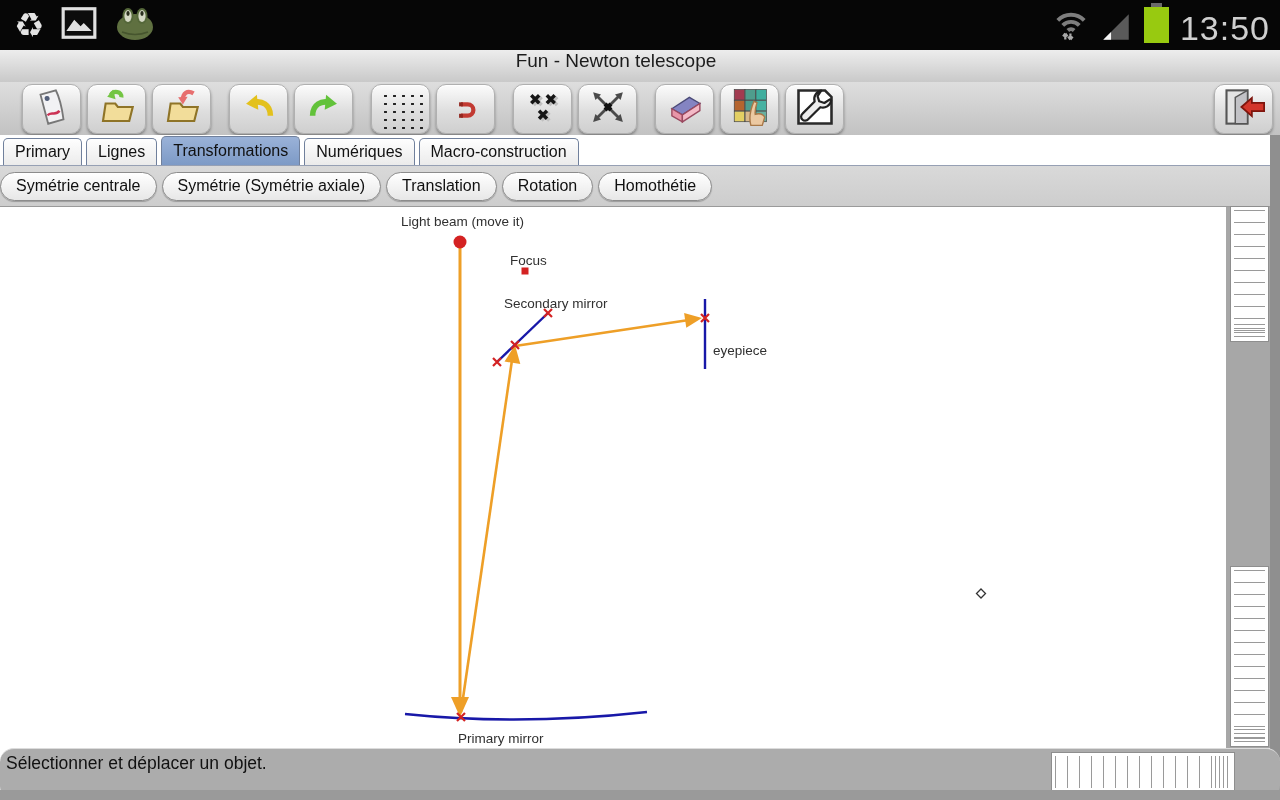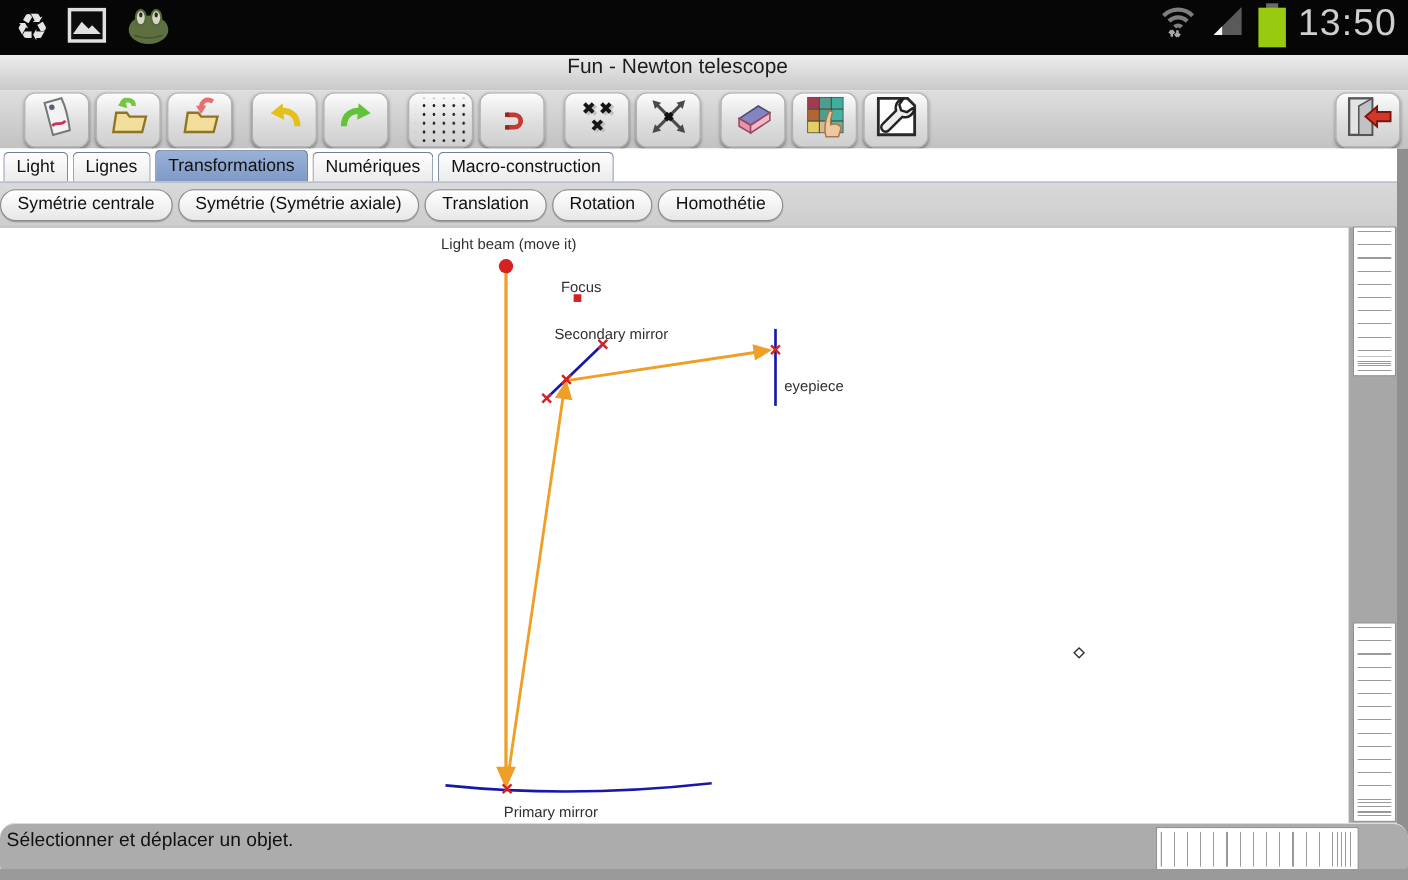--- a/index.html
+++ b/index.html
@@ -3,21 +3,21 @@
 <meta charset="utf-8">
 <style>
   html,body{margin:0;padding:0;width:1280px;height:800px;overflow:hidden;
     font-family:"Liberation Sans",sans-serif;background:#fff;}
   #root{position:relative;width:1280px;height:800px;}
 
   
   .android-bar{position:absolute;left:0;top:0;width:1280px;height:50px;background:#060606;
     display:flex;align-items:center;}
   .android-left{display:flex;align-items:center;gap:16px;padding-left:14px;}
-  .android-right{margin-left:auto;display:flex;align-items:flex-start;gap:10px;padding-right:10px;}
+  .android-right{margin-left:auto;display:flex;align-items:flex-end;gap:10px;padding-right:10px;}
   .recycle{color:#e4e4e4;font-size:34px;line-height:1;}
   .clock{color:#cfcfcf;font-size:34px;letter-spacing:1px;}
 
   
   .title-bar{position:absolute;left:0;top:50px;width:1280px;height:32px;
     background:linear-gradient(#ededed,#c9c9c9);display:flex;align-items:flex-start;justify-content:center;}
   .title-bar span{font-size:19px;color:#1c1c1c;margin-right:48px;}
 
   
   .toolbar{position:absolute;left:0;top:82px;width:1280px;height:53px;
@@ -298,21 +298,21 @@
         <svg width="46" height="42" viewBox="0 0 26 24">
           <rect x="3" y="2.5" width="12" height="19" fill="#e3e3e3" stroke="#555" stroke-width="1.2"></rect>
           <path d="M15 2.5 L8 6.5 L8 21.5 L15 21.5 Z" fill="#c2c2c6" stroke="#555" stroke-width="0.8"></path>
           <path d="M11.5 12 L17.5 6.8 L17.5 9.6 L24.5 9.6 L24.5 14.4 L17.5 14.4 L17.5 17.2 Z" fill="#d3362b" stroke="#7e150d" stroke-width="1"></path>
         </svg>
       </span>
     </div>
   </div>
 
   <div class="tab-row">
-    <div class="tab">Light</div>
+    <div class="tab">Primary</div>
     <div class="tab">Lignes</div>
     <div class="tab selected">Transformations</div>
     <div class="tab">Numériques</div>
     <div class="tab">Macro-construction</div>
   </div>
 
   <div class="pill-row">
     <div class="pill">Symétrie centrale</div>
     <div class="pill">Symétrie (Symétrie axiale)</div>
     <div class="pill">Translation</div>

